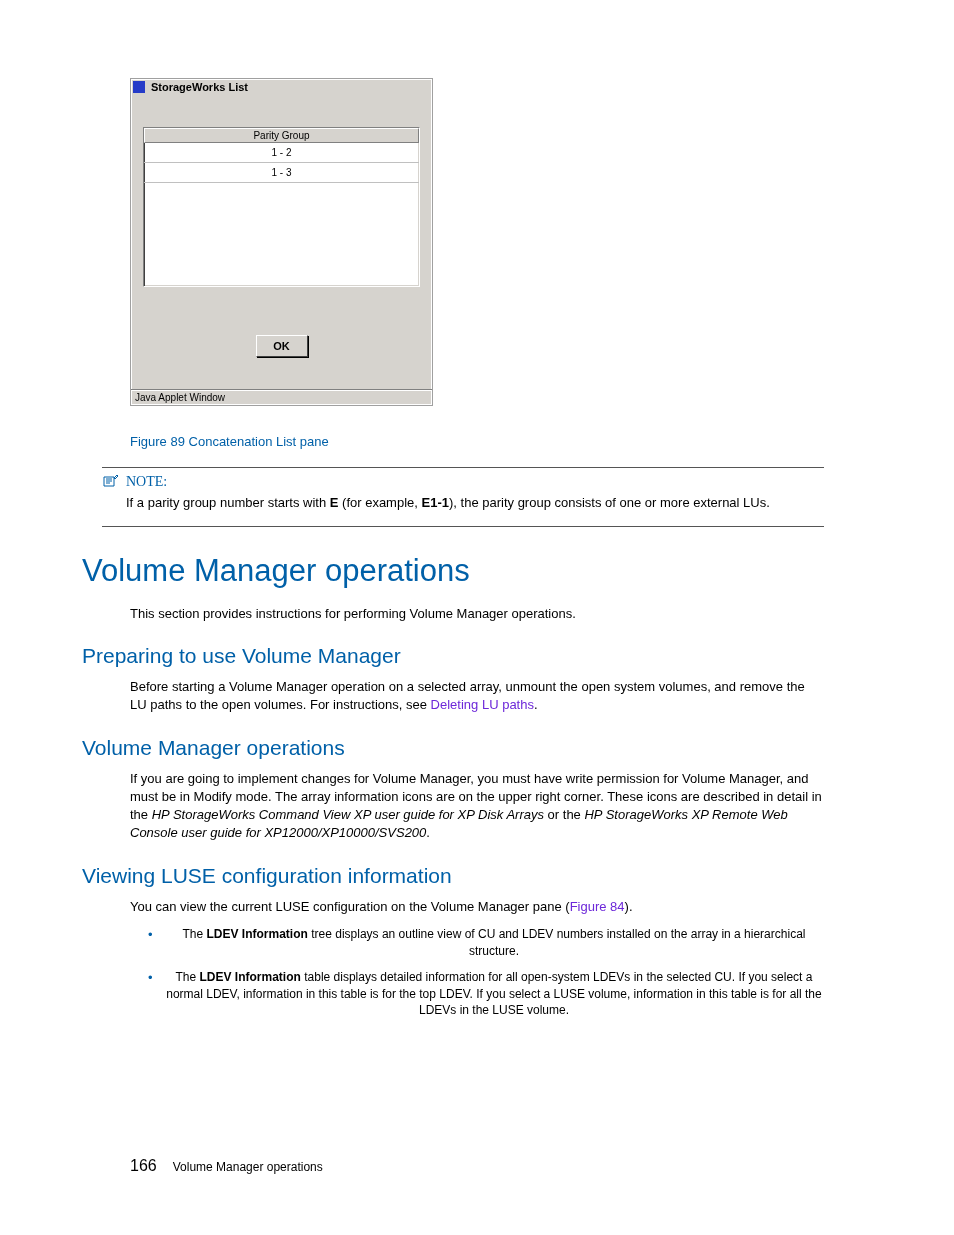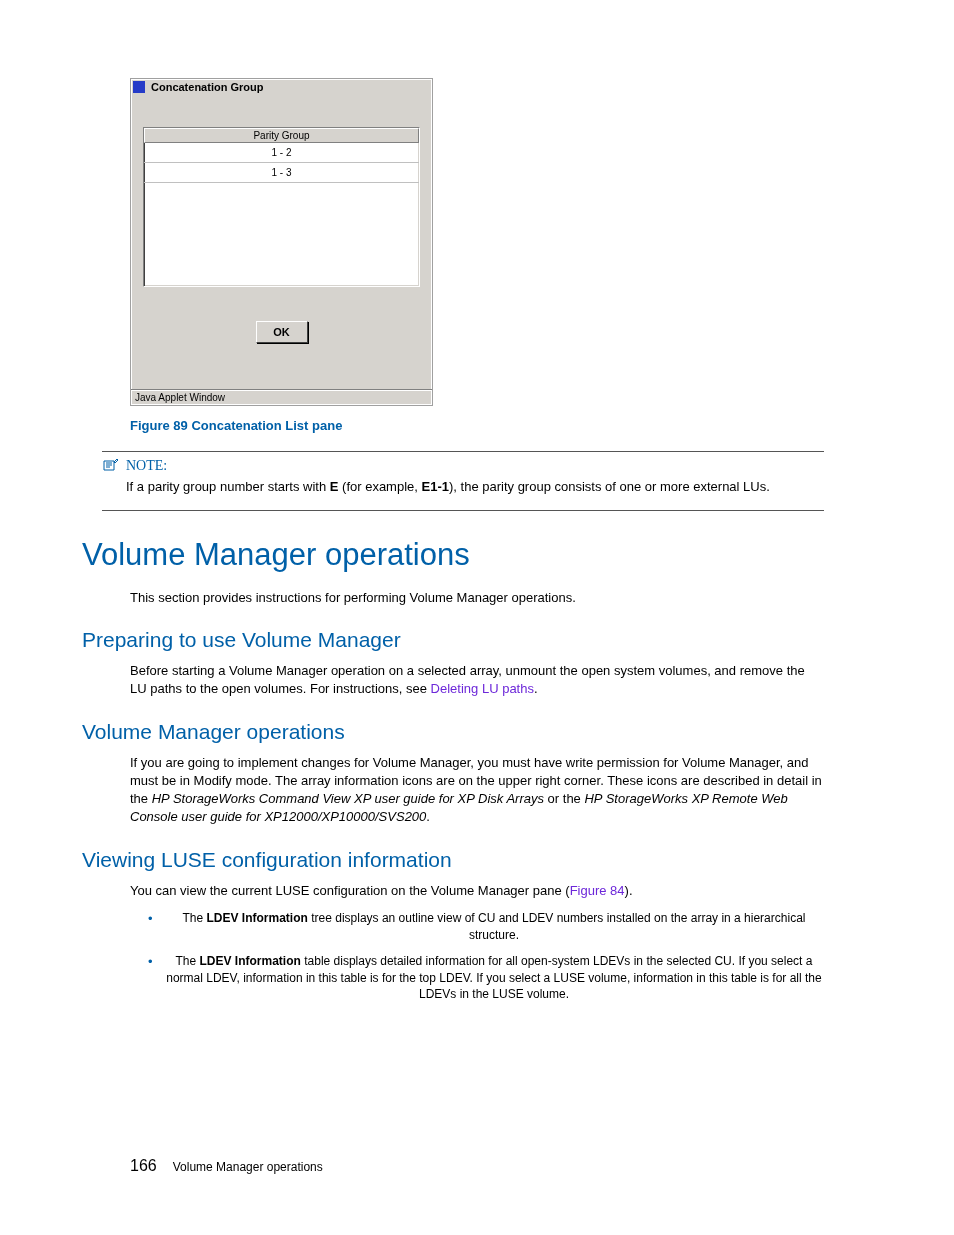--- a/index.html
+++ b/index.html
@@ -17,21 +17,21 @@
   }
   .applet .titlebar {
     display: flex; align-items: center;
     padding: 2px 4px 4px 2px;
   }
   .applet .titlebar .tb-icon {
     width: 12px; height: 12px; background: #253bc8; margin-right: 6px; flex: none;
   }
   .applet .titlebar .tb-text { font-weight: bold; font-size: 11px; }
   .applet .list-area {
-    margin: 30px 12px 4px 12px;
+    margin: 30px 12px 18px 12px;
     height: 160px;
     background: #fff;
     border: 1px solid #808080;
     border-right-color: #fff; border-bottom-color: #fff;
     box-shadow: inset 1px 1px 0 #404040, inset -1px -1px 0 #d6d3ce;
     overflow: hidden;
   }
   .applet .col-header {
     background: #d6d3ce;
     border: 1px solid #808080;
@@ -55,21 +55,21 @@
     font-size: 11px; font-weight: bold;
   }
   .applet .status {
     margin-top: auto;
     border-top: 1px solid #808080;
     box-shadow: inset 0 1px 0 #fff;
     font-size: 10px; padding: 2px 4px;
   }
 
   .caption {
-    margin-top: 12px; font-size: 13px; font-weight: bold; color: #0060a8;
+    margin-top: 28px; font-size: 13px; font-weight: normal; color: #0060a8;
     font-family: "Trebuchet MS", Arial, sans-serif;
   }
 
   .rule { border: none; border-top: 1px solid #555; margin: 18px 0 6px 0; }
   .rule2 { border: none; border-top: 1px solid #555; margin: 14px 0 0 0; }
 
   .note-block { margin-left: -28px; }
   .note-row { display: flex; align-items: flex-start; gap: 6px; }
   .note-icon { width: 18px; font-size: 14px; color: #0060a8; text-align: center; line-height: 18px; }
   .note-label { color: #0060a8; font-family: Liberation Serif, serif; font-size: 14px; }
@@ -111,21 +111,21 @@
   b { font-weight: bold; }
 </style>
 </head>
 <body>
 
 <div class="page">
 
   <div class="applet">
     <div class="titlebar">
       <div class="tb-icon"></div>
-      <div class="tb-text">Concatenation Group</div>
+      <div class="tb-text">StorageWorks List</div>
     </div>
     <div class="list-area">
       <div class="col-header">
         <span>Parity Group</span>
       </div>
       <div class="grid-row">1 - 2</div>
       <div class="grid-row">1 - 3</div>
     </div>
     <div class="btn-row">
       <button class="ok-btn">OK</button>

